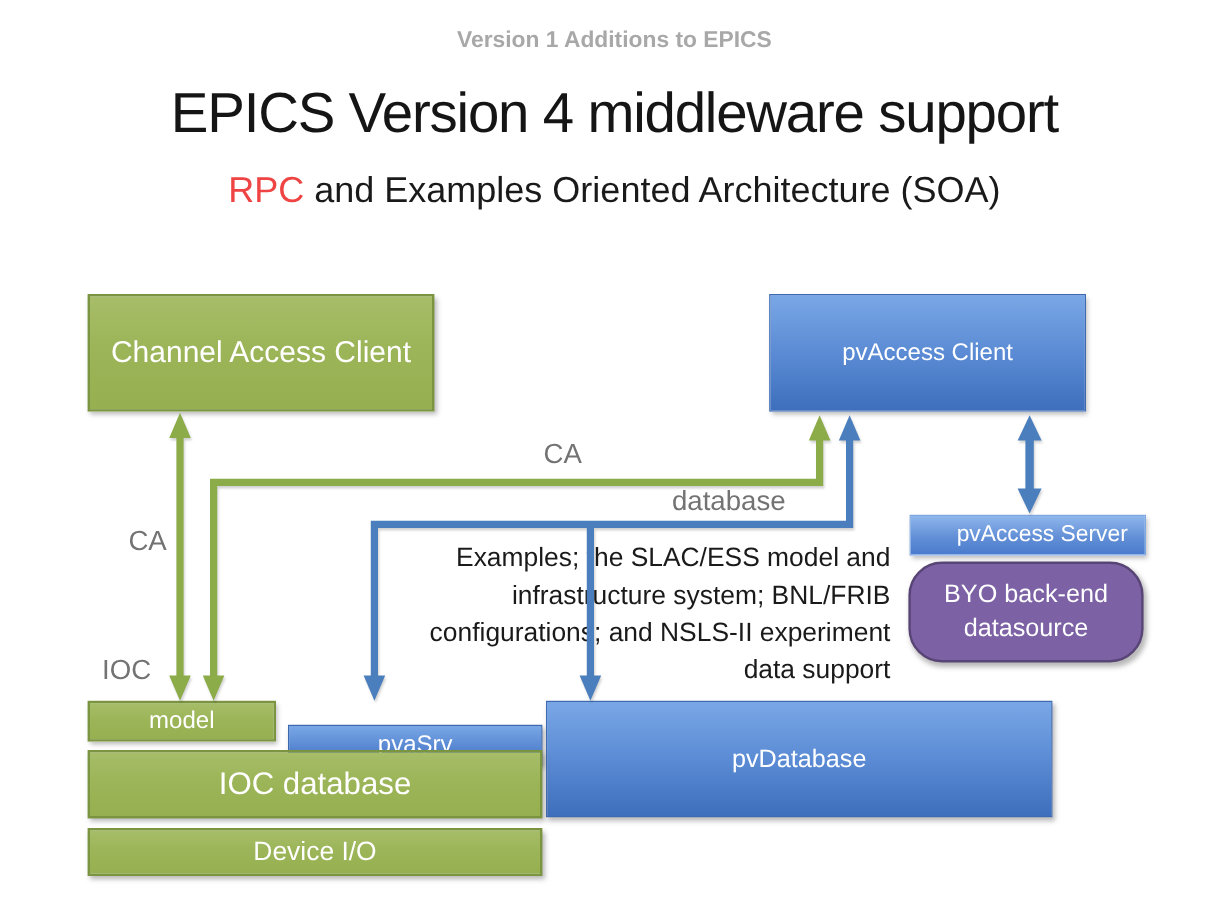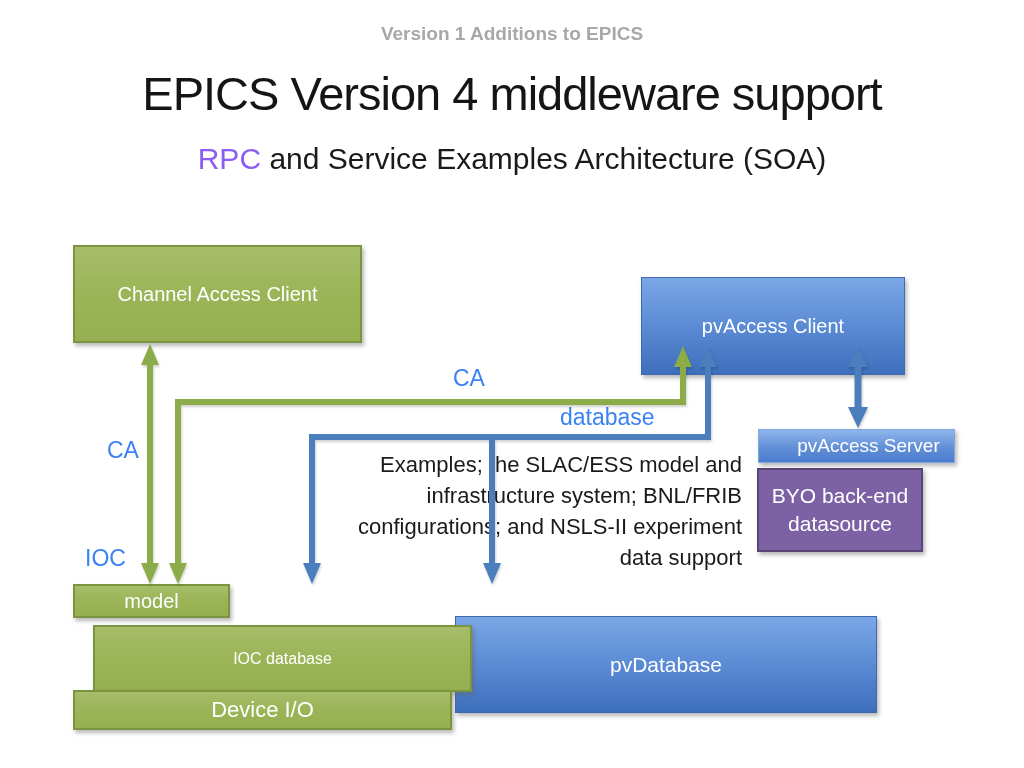--- a/index.html
+++ b/index.html
@@ -19,60 +19,59 @@
   .title{
     position:absolute;left:0;top:66px;width:1024px;margin:0;
     text-align:center;
     font-size:47px;font-weight:400;color:#151515;letter-spacing:-1px;
   }
   .subtitle{
     position:absolute;left:0;top:142px;width:1024px;
     text-align:center;
     font-size:30px;font-weight:400;color:#1a1a1a;
   }
-  .subtitle .red{color:#8b5cf6;}
+  .subtitle .red{color:#ef4444;}
   
   .box{
     position:absolute;
     display:flex;align-items:center;justify-content:center;
     color:#ffffff;text-align:center;
     box-sizing:border-box;
     box-shadow:2px 3px 4px rgba(100,100,100,0.45);
   }
   .green{
     background:linear-gradient(180deg,#a7bd69 0%,#9cb558 45%,#96af50 100%);
     border:2px solid #7a9440;
   }
   .blue{
     background:linear-gradient(180deg,#79a7e6 0%,#5b8bd4 50%,#3e6fbc 100%);
     border:1px solid #3c69b1;
-    margin-top:32px;
   }
   .blue-light{
     background:linear-gradient(180deg,#8fb6ec 0%,#628fd6 55%,#4a7bcd 100%);
     border:1px solid #7fa8e0;
     padding-left:24px;
   }
   .purple{
     background:#7c62a5;
     border:2px solid #594575;
     flex-direction:column;line-height:28px;
   }
-  #box-cac{left:73px;top:245px;width:289px;height:98px;font-size:20px;}
+  #box-cac{left:73px;top:245px;width:289px;height:98px;font-size:25px;}
   #box-pvac{left:641px;top:245px;width:264px;height:98px;font-size:20px;}
   #box-pvas{left:758px;top:429px;width:197px;height:34px;font-size:19px;}
-  #box-byo{left:757px;top:468px;width:166px;height:84px;font-size:21px;}
+  #box-byo{left:757px;top:468px;width:196px;height:84px;font-size:21px;border-radius:28px;}
   #box-rsrv{left:73px;top:584px;width:157px;height:34px;font-size:20px;}
   #box-pvasrv{left:240px;top:604px;width:212px;height:34px;font-size:20px;}
   #box-pvdb{left:455px;top:584px;width:422px;height:97px;font-size:21px;}
-  #box-iocdb{left:73px;top:625px;width:379px;height:67px;font-size:16px;margin-left:20px;}
+  #box-iocdb{left:73px;top:625px;width:379px;height:57px;font-size:26px;}
   #box-devio{left:73px;top:690px;width:379px;height:40px;font-size:22px;}
   
   .lbl{
-    position:absolute;color:#3b82f6;font-size:23px;
+    position:absolute;color:#737373;font-size:23px;
   }
   #lbl-ca-top{left:453px;top:365px;}
   #lbl-pvaccess{left:560px;top:404px;}
   #lbl-ca-left{left:107px;top:437px;}
   #lbl-ioc{left:85px;top:545px;}
   .examples{
     position:absolute;left:300px;top:449px;width:442px;
     text-align:right;
     font-size:22px;line-height:31px;color:#1a1a1a;
   }
@@ -83,21 +82,21 @@
     filter:drop-shadow(1px 2px 1px rgba(0,0,0,0.18));
   }
 </style>
 </head>
 <body>
 
 <div id="slide">
 
   <div class="note">Version 1 Additions to EPICS</div>
   <h1 class="title">EPICS Version 4 middleware support</h1>
-  <div class="subtitle"><span class="red">RPC</span><span> and Service Examples Architecture (SOA)</span></div>
+  <div class="subtitle"><span class="red">RPC</span><span> and Examples Oriented Architecture (SOA)</span></div>
 
   <div class="box green" id="box-cac">
     <span>Channel Access Client</span>
   </div>
 
   <div class="box blue" id="box-pvac">
     <span>pvAccess Client</span>
   </div>
 
   <div class="box blue-light" id="box-pvas">

